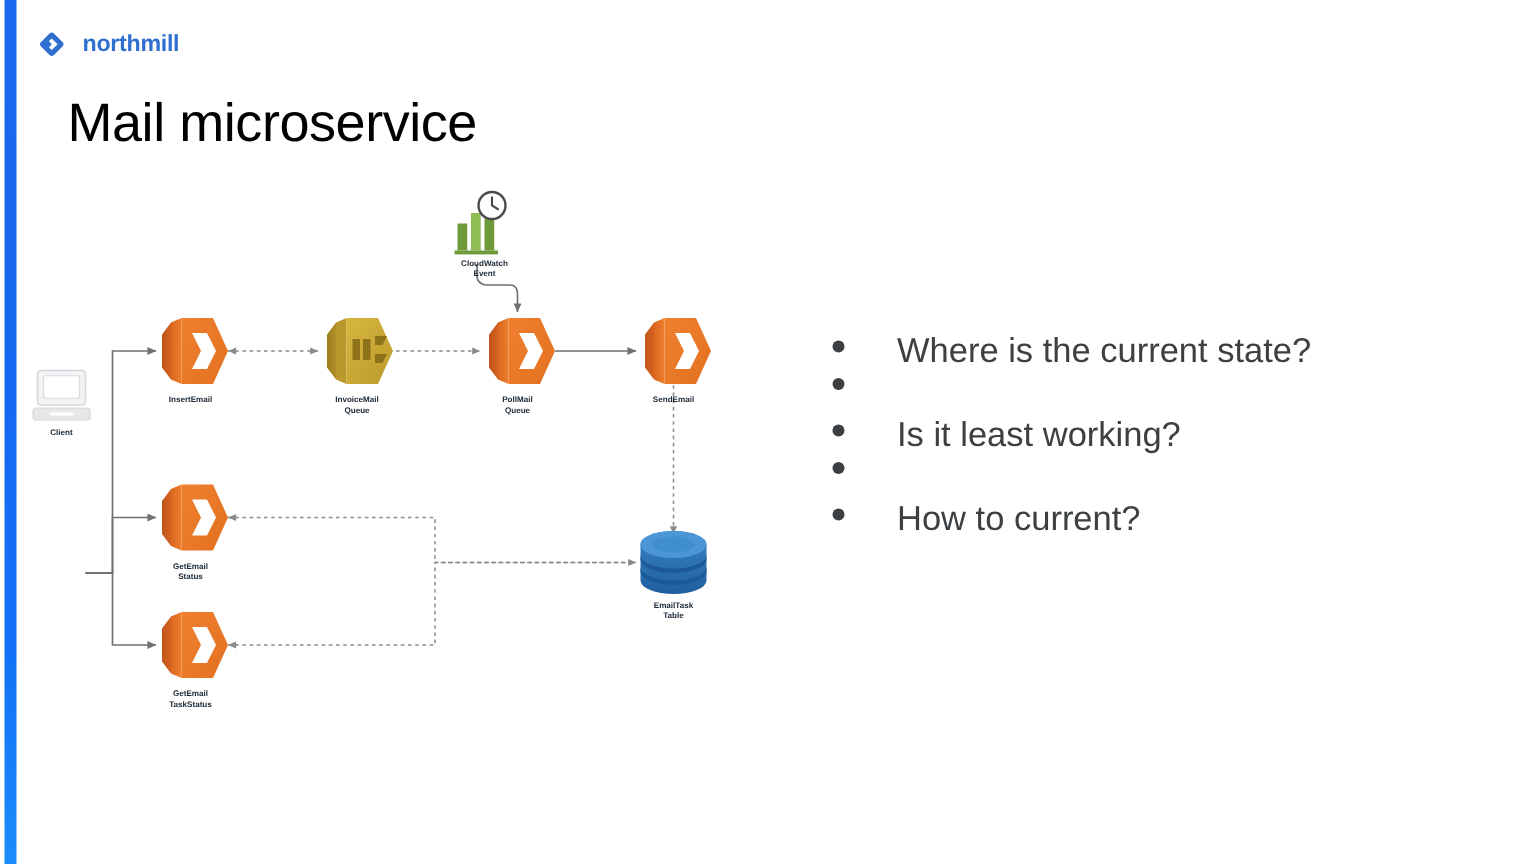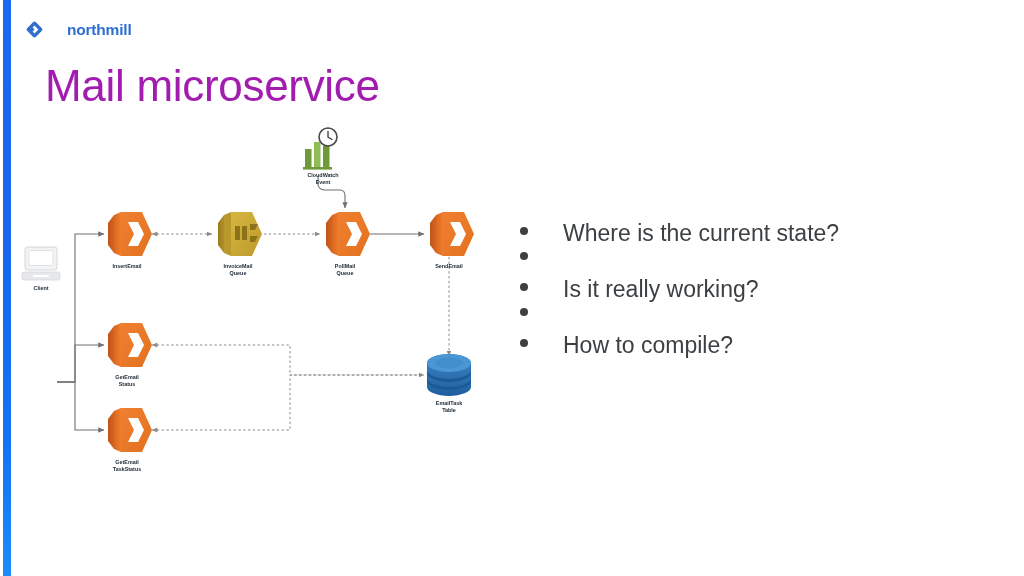--- a/index.html
+++ b/index.html
@@ -29,44 +29,44 @@
     background: linear-gradient(180deg, #1b69f0 0%, #1668ef 40%, #1271f5 75%, #1b8cfb 100%);
   }
 
   
   .logo {
     position: absolute;
     left: 26px;
     top: 21px;
     display: flex;
     align-items: center;
-    gap: 24px;
+    gap: 12px;
   }
   .logo-mark {
     width: 17px;
     height: 17px;
     position: relative;
     flex: 0 0 auto;
   }
   .logo-text {
     font-size: 15.5px;
     font-weight: bold;
     color: #2f6fd0;
     letter-spacing: -0.2px;
     line-height: 1;
   }
 
   
   .slide-title {
     position: absolute;
     left: 45px;
     top: 60px;
-    font-size: 44px;
+    font-size: 36px;
     font-weight: normal;
-    color: #a21caf;
+    color: #000000;
     letter-spacing: -0.3px;
     line-height: 1.2;
     white-space: nowrap;
   }
 
   
   .diagram {
     position: absolute;
     left: 0;
     top: 120px;
@@ -79,21 +79,21 @@
     font-family: "Liberation Sans", sans-serif;
     font-size: 5.4px;
     font-weight: bold;
     fill: #1a2733;
     text-anchor: middle;
   }
 
   
   .bullets {
     position: absolute;
-    left: 520px;
+    left: 555px;
     top: 222px;
     width: 450px;
     list-style: none;
     margin: 0;
     padding: 0;
   }
   .bullets li {
     display: flex;
     align-items: baseline;
     font-size: 23px;
@@ -305,24 +305,24 @@
   <ul class="bullets">
     <li>
       <span class="bullet-dot"></span>
       <span>Where is the current state?</span>
     </li>
     <li>
       <span class="bullet-dot"></span>
     </li>
     <li>
       <span class="bullet-dot"></span>
-      <span>Is it really working?</span>
-    </li>
-    <li>
-      <span class="bullet-dot"></span>
-    </li>
-    <li>
-      <span class="bullet-dot"></span>
-      <span>How to compile?</span>
+      <span>Is it least working?</span>
+    </li>
+    <li>
+      <span class="bullet-dot"></span>
+    </li>
+    <li>
+      <span class="bullet-dot"></span>
+      <span>How to current?</span>
     </li>
   </ul>
 
 </div>
 
 </body></html>

